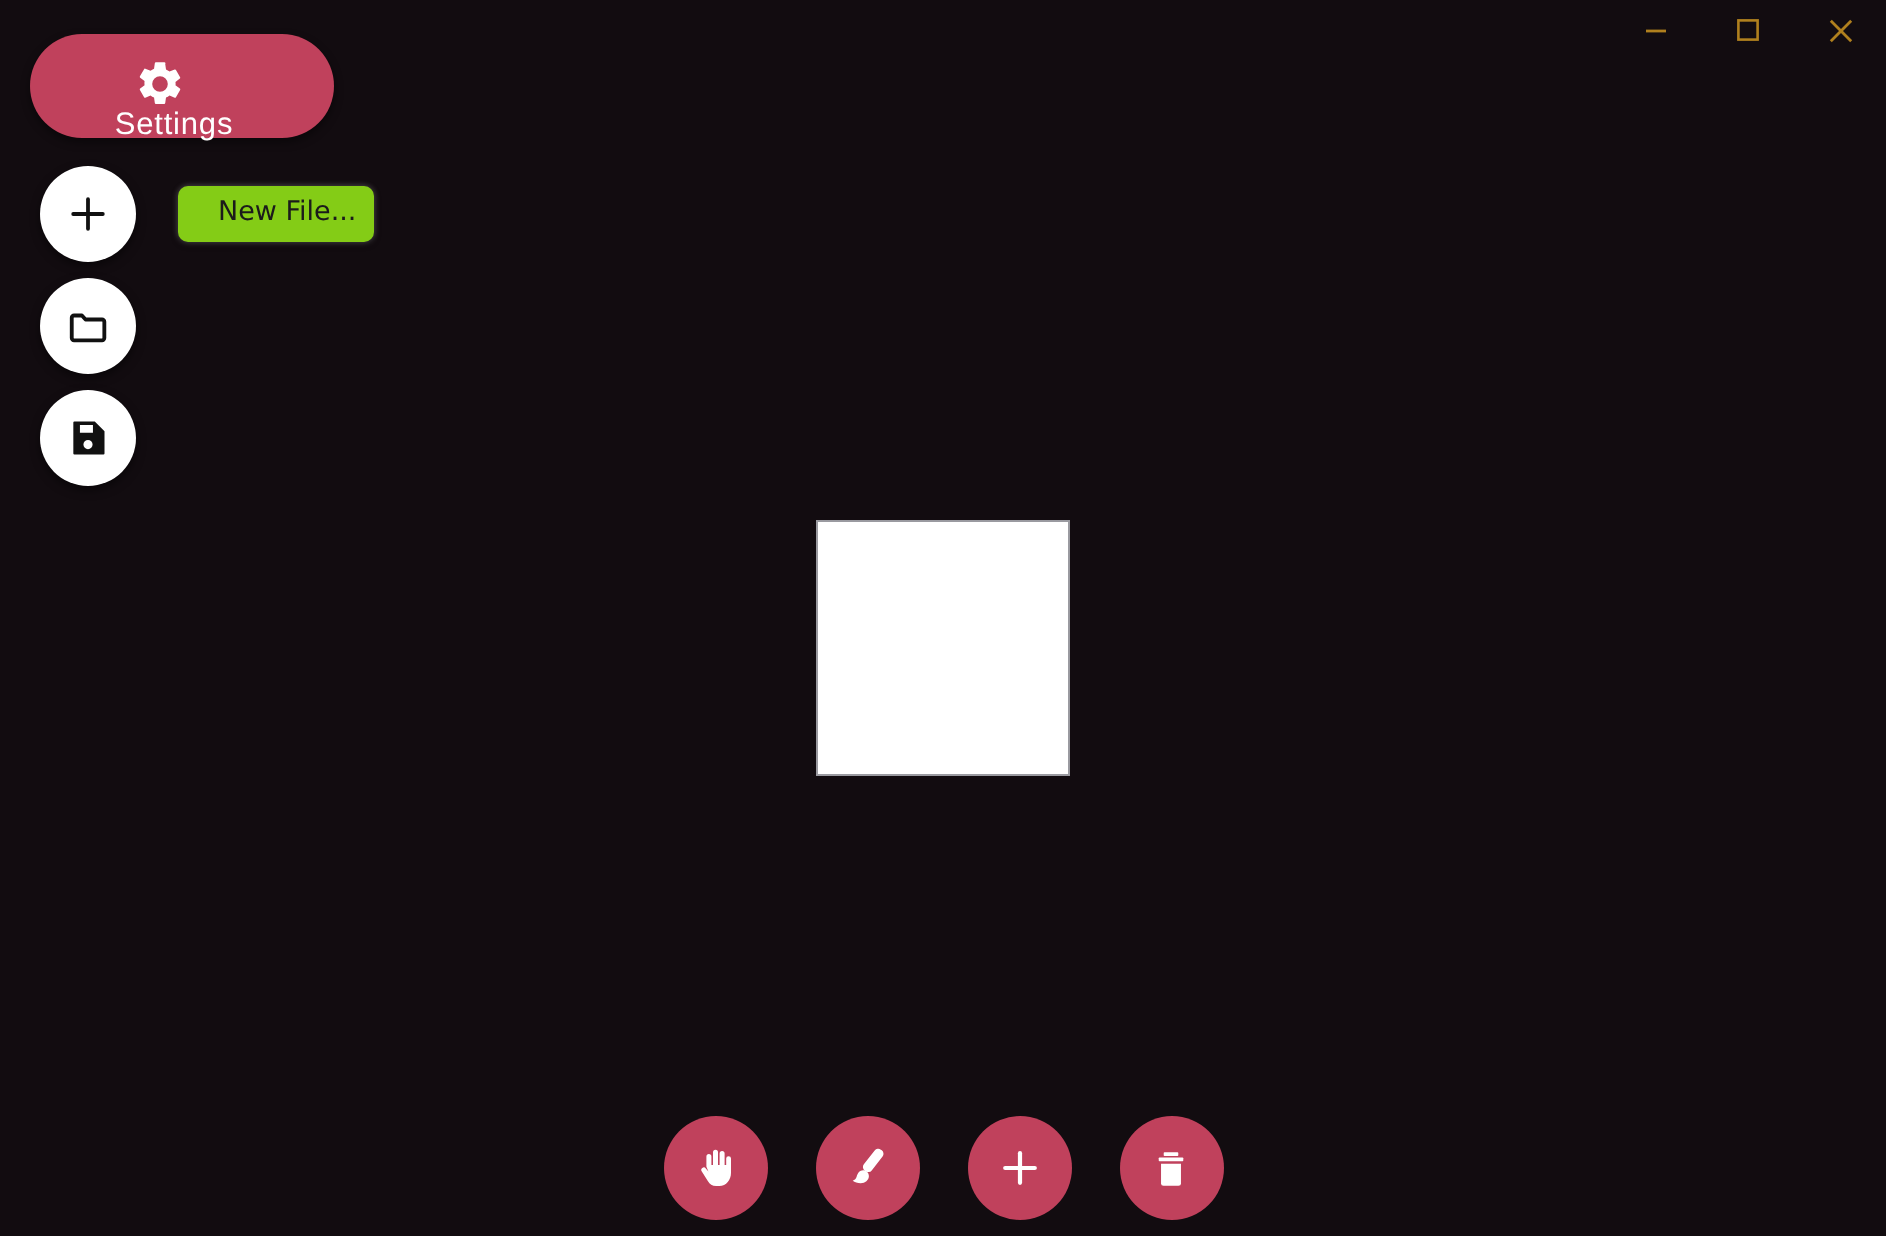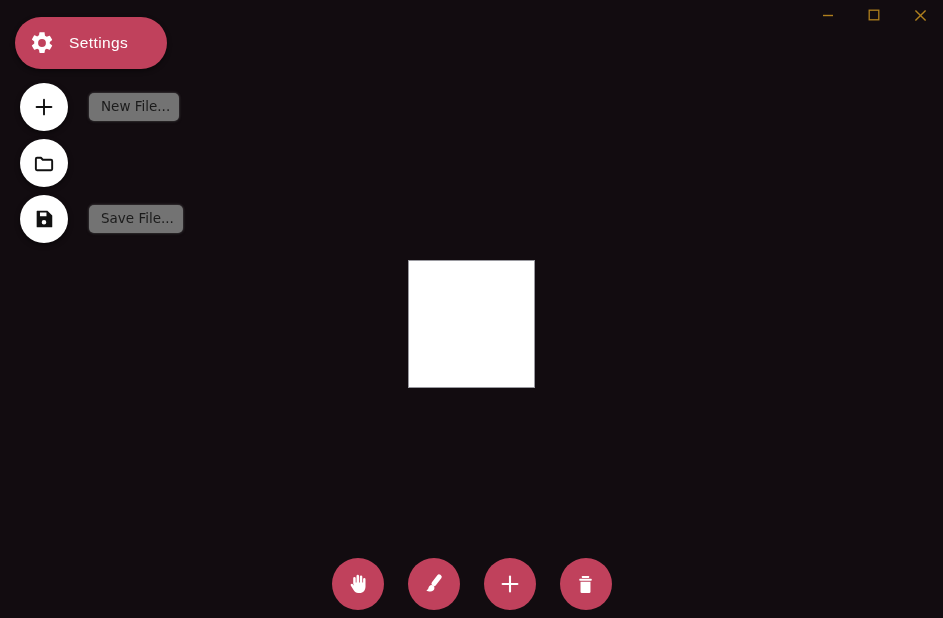--- a/index.html
+++ b/index.html
@@ -56,23 +56,24 @@
     position: absolute;
     left: 15px;
     top: 17px;
     height: 52px;
     min-width: 152px;
     border-radius: 26px;
     background: #c0415c;
     border: none;
     display: flex;
     align-items: center;
-    padding: 0 22px 0 14px;
+    padding: 12px 22px 0 14px;
     cursor: pointer;
     box-shadow: 0 2px 5px rgba(0,0,0,0.45);
+    flex-direction: column;
   }
   .settings-pill .gear {
     width: 26px;
     height: 26px;
     flex: 0 0 26px;
     display: block;
     margin-right: 14px;
   }
   .settings-pill .pill-label {
     color: #ffffff;
@@ -106,25 +107,25 @@
     align-items: center;
     justify-content: center;
     cursor: pointer;
     box-shadow: 0 2px 5px rgba(0,0,0,0.5);
     flex: 0 0 48px;
   }
   .dial-fab svg { display: block; }
 
   .dial-label {
     margin-left: 21px;
-    background: #737373;
+    background: #84cc16;
     color: #1b1b1b;
     font-size: 13.5px;
     line-height: 1;
-    padding: 7px 9px 8px 12px;
+    padding: 7px 9px 8px 20px;
     border-radius: 5px;
     white-space: nowrap;
     box-shadow: 0 0 3px rgba(255,255,255,0.30), 0 1px 3px rgba(0,0,0,0.5);
     font-family: "DejaVu Sans", sans-serif;
   }
 
   
   .canvas-area {
     position: absolute;
     inset: 0;
@@ -233,21 +234,20 @@
   </div>
 
   <div class="dial-row r3">
     <button class="dial-fab">
       <span>
         <svg width="22" height="22" viewBox="0 0 24 24" fill="#111111">
           <path d="M4.6 3h11.1L21 8.3v12.1a.6.6 0 0 1-.6.6H4.6a.6.6 0 0 1-.6-.6V3.6a.6.6 0 0 1 .6-.6zm3 1.9v4.2h7.1V4.9H7.6zM12 13.1a2.5 2.5 0 1 0 0 5 2.5 2.5 0 0 0 0-5z"></path>
         </svg>
       </span>
     </button>
-    <span class="dial-label">Save File...</span>
   </div>
 
 </div>
 
 <div class="bottom-bar">
 
   <button class="tool-btn">
     <span>
       <svg width="24" height="24" viewBox="0 0 24 24" fill="#ffffff">
         <path d="M7.2 11.4V6.3a1.25 1.25 0 0 1 2.5 0v4.2h.8V4.1a1.25 1.25 0 0 1 2.5 0v6.4h.8V4.8a1.25 1.25 0 0 1 2.5 0v5.7h.8V7.3a1.2 1.2 0 0 1 2.4 0v7.1c0 3.6-2.3 6.6-5.9 6.6h-1.5c-2 0-3.2-.9-4.2-2.5l-3-4.8a1.25 1.25 0 0 1 2-1.5l1.3 1.6z"></path>

